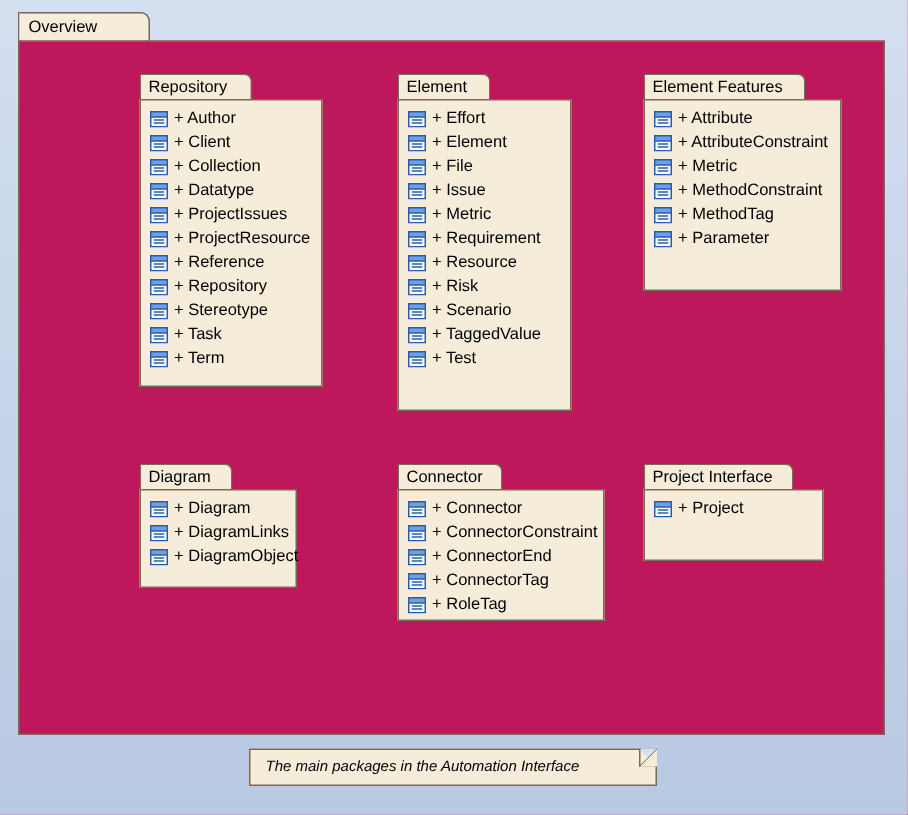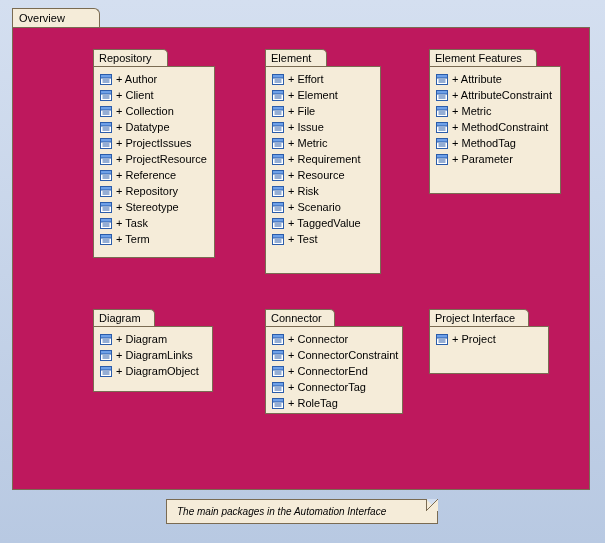--- a/index.html
+++ b/index.html
@@ -387,21 +387,21 @@
   <rect x="0.5" y="0.5" width="11" height="3.5" fill="#6ea0e8" stroke="#2b5caa" stroke-width="1"></rect>
   <line x1="2.5" y1="6" x2="9.5" y2="6" stroke="#2b5caa" stroke-width="1"></line>
   <line x1="2.5" y1="8" x2="9.5" y2="8" stroke="#2b5caa" stroke-width="1"></line>
 </svg>
             <span>+ Parameter</span>
           </div>
         </div>
       </div>
       <div class="pkg" style="left: 80px; top: 281px;">
         <div class="pkg-tab" style="width: 62px;"><span>Diagram</span></div>
-        <div class="pkg-body" style="width: 120px; height: 66px;">
+        <div class="pkg-body" style="width: 105px; height: 66px;">
           <div class="pkg-item">
             <svg width="12" height="11" style="display: inline-block;" class="class-icon">
   <rect x="0.5" y="0.5" width="11" height="10" fill="#ffffff" stroke="#2b5caa" stroke-width="1"></rect>
   <rect x="0.5" y="0.5" width="11" height="3.5" fill="#6ea0e8" stroke="#2b5caa" stroke-width="1"></rect>
   <line x1="2.5" y1="6" x2="9.5" y2="6" stroke="#2b5caa" stroke-width="1"></line>
   <line x1="2.5" y1="8" x2="9.5" y2="8" stroke="#2b5caa" stroke-width="1"></line>
 </svg>
             <span>+ Diagram</span>
           </div>
           <div class="pkg-item">

